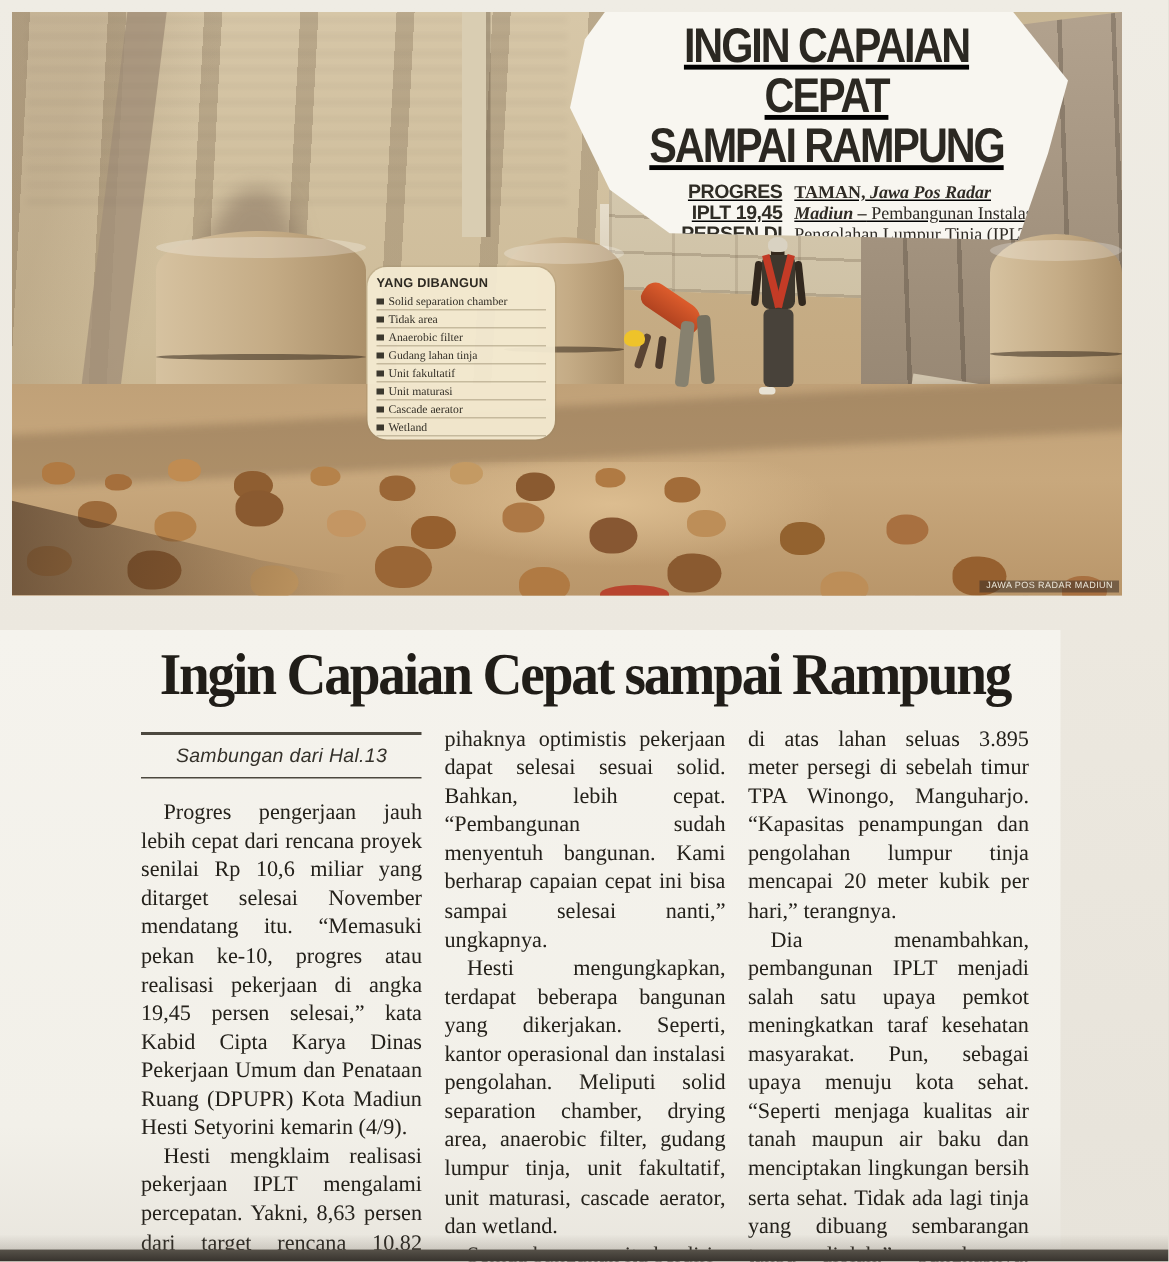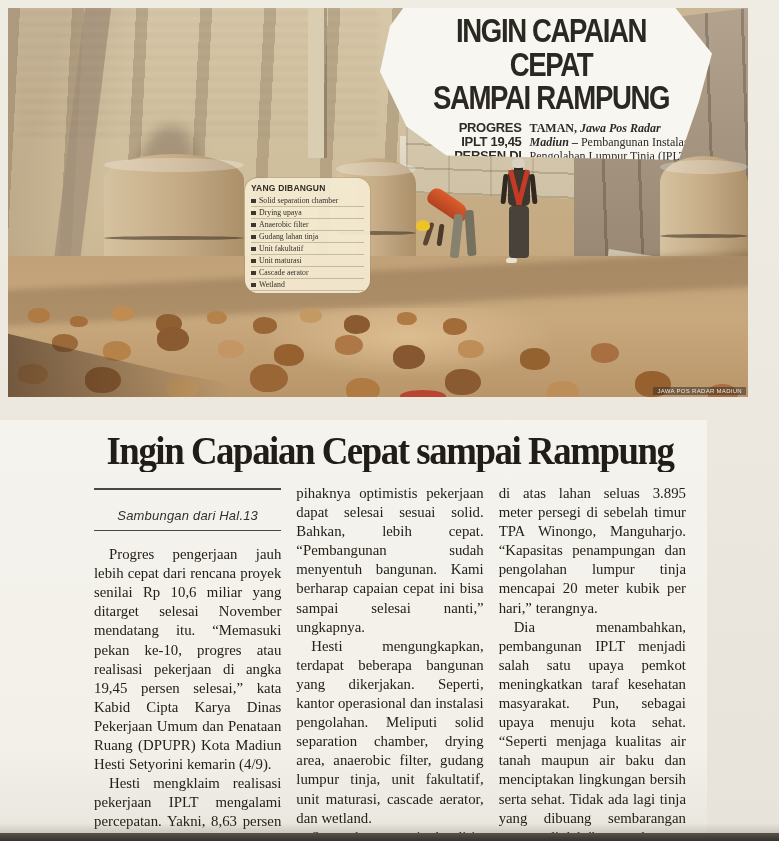--- a/index.html
+++ b/index.html
@@ -85,42 +85,42 @@
   .ws-shoe { position:absolute; left:4px; top:100px; width:11px; height:5px; background:#e8e2d4; border-radius:3px; }
 
   
   .infobox { position:absolute; left:237px; top:170px; width:125px; background:rgba(243,234,209,.95); padding:5px 6px 2px; z-index:5; box-shadow:0 0 0 1px rgba(150,135,100,.25);border-radius:13px; }
   .infobox-title { font-family:"Liberation Sans",sans-serif; font-weight:bold; font-size:8.5px; letter-spacing:.2px; color:#2e2a22; margin-bottom:2px; }
   .infobox-item { display:flex; align-items:center; font-family:Liberation Serif, serif; font-size:7.8px; color:#332f27; border-bottom:1px solid rgba(125,112,82,.38); padding:1px 0; }
   .sq-bullet { width:5px; height:4px; background:#3c382e; margin-right:3px; flex:0 0 auto; }
 
   
   .headline-overlay { position:absolute; left:372px; top:0; width:332px; height:152px; background:#f8f6f0; z-index:6;
-    clip-path:polygon(7% 0, 89% 0, 100% 30%, 96% 62%, 90% 100%, 20% 97%, 8% 78%, 0 42%, 3% 12%); padding:6px 14px 0 24px; }
+    clip-path:polygon(7% 0, 89% 0, 100% 30%, 96% 62%, 90% 100%, 20% 97%, 8% 78%, 0 42%, 3% 12%); padding:6px 14px 0 24px;text-decoration:underline; }
   .headline { font-family:"Liberation Sans",sans-serif; font-weight:bold; color:#2b2822; font-size:30px; line-height:31px; letter-spacing:-1.5px; text-align:center; transform:scale(.92,1.08); transform-origin:top center; }
   .deck { display:flex; margin-top:14px; padding-left:18px; }
   .kicker { width:104px; text-align:right; font-family:"Liberation Sans",sans-serif; font-weight:bold; font-size:13px; line-height:14px; color:#2f2c25; letter-spacing:-.3px; }
   .lead { width:176px; margin-left:8px; font-size:12px; line-height:14px; color:#2e2a24; text-align:left; }
   .lead-dateline { font-weight:bold; }
   .lead-source { font-weight:bold; font-style:italic; }
   .lead-bullet { font-size:6px; vertical-align:2px; color:#2e2a24; }
   .lead-more { font-weight:bold; font-style:italic; font-size:11.5px; margin-top:1px; }
 
   .credit { position:absolute; right:2px; bottom:2px; z-index:7; font-family:"Liberation Sans",sans-serif; font-size:6px; letter-spacing:.3px; color:#ece6d8; background:rgba(62,50,40,.55); padding:1px 4px; }
 
   
   .caption { position:absolute; left:8px; top:397px; width:763px; height:23px; background:#f7f5ef; font-family:"Liberation Sans",sans-serif; font-weight:bold; font-size:10.5px; color:#3a362e; padding:6px 0 0 14px; letter-spacing:.1px; }
 
   
   .article { position:absolute; left:0; top:420px; width:707px; height:413px; background:linear-gradient(180deg,#f5f3ed 0%, #f2f0e9 80%, #e9e6de 100%); }
   .article-inner { width:592px; margin-left:94px; }
   .article-title { font-family:"Liberation Serif",serif; font-weight:bold; font-size:38px; color:#201d18; text-align:center; letter-spacing:-1.5px; margin-top:8px; transform:scale(.97,1.04); }
   .cols { display:flex; gap:15px; margin-top:12px; }
   .col { flex:1 1 0; font-size:14.8px; line-height:19.1px; color:#24211b; text-align:justify; }
-  .continuation { font-family:"Liberation Sans",sans-serif; font-style:italic; font-size:13px; color:#34312a; text-align:center; border-top:2px solid #4c483f; border-bottom:1.5px solid #4c483f; padding:16px 0 5px; margin:4px 0 14px; letter-spacing:.2px; }
+  .continuation { font-family:"Liberation Sans",sans-serif; font-style:italic; font-size:13px; color:#34312a; text-align:center; border-top:2px solid #4c483f; border-bottom:1.5px solid #4c483f; padding:4px 0 5px; margin:4px 0 14px; letter-spacing:.2px; }
   .col p { margin:0; }
   .col p.indent { text-indent:15px; }
 
   .scan-bar-bottom { position:absolute; left:0; bottom:0; width:779px; height:8px; background:linear-gradient(180deg,#57524a,#37332d); }
   .scan-smudge { position:absolute; left:0; bottom:8px; width:779px; height:10px; background:linear-gradient(180deg, rgba(120,112,100,0), rgba(120,112,100,.25)); }
 </style>
 </head>
 <body>
 
 <div class="page">
@@ -172,21 +172,21 @@
     <div class="red-object"></div>
 
     <div class="infobox">
       <div class="infobox-title">YANG DIBANGUN</div>
       <div class="infobox-item">
           <span class="sq-bullet"></span>
           <span>Solid separation chamber</span>
         </div>
       <div class="infobox-item">
           <span class="sq-bullet"></span>
-          <span>Drying upaya</span>
+          <span>Tidak area</span>
         </div>
       <div class="infobox-item">
           <span class="sq-bullet"></span>
           <span>Anaerobic filter</span>
         </div>
       <div class="infobox-item">
           <span class="sq-bullet"></span>
           <span>Gudang lahan tinja</span>
         </div>
       <div class="infobox-item">

